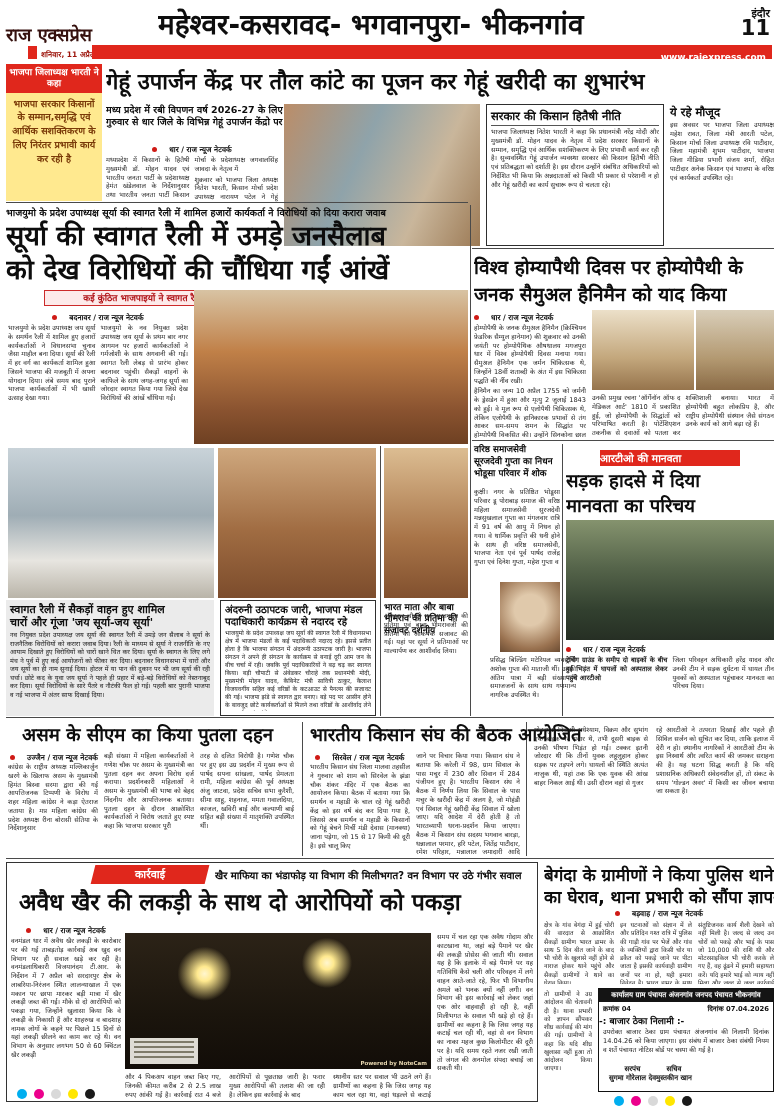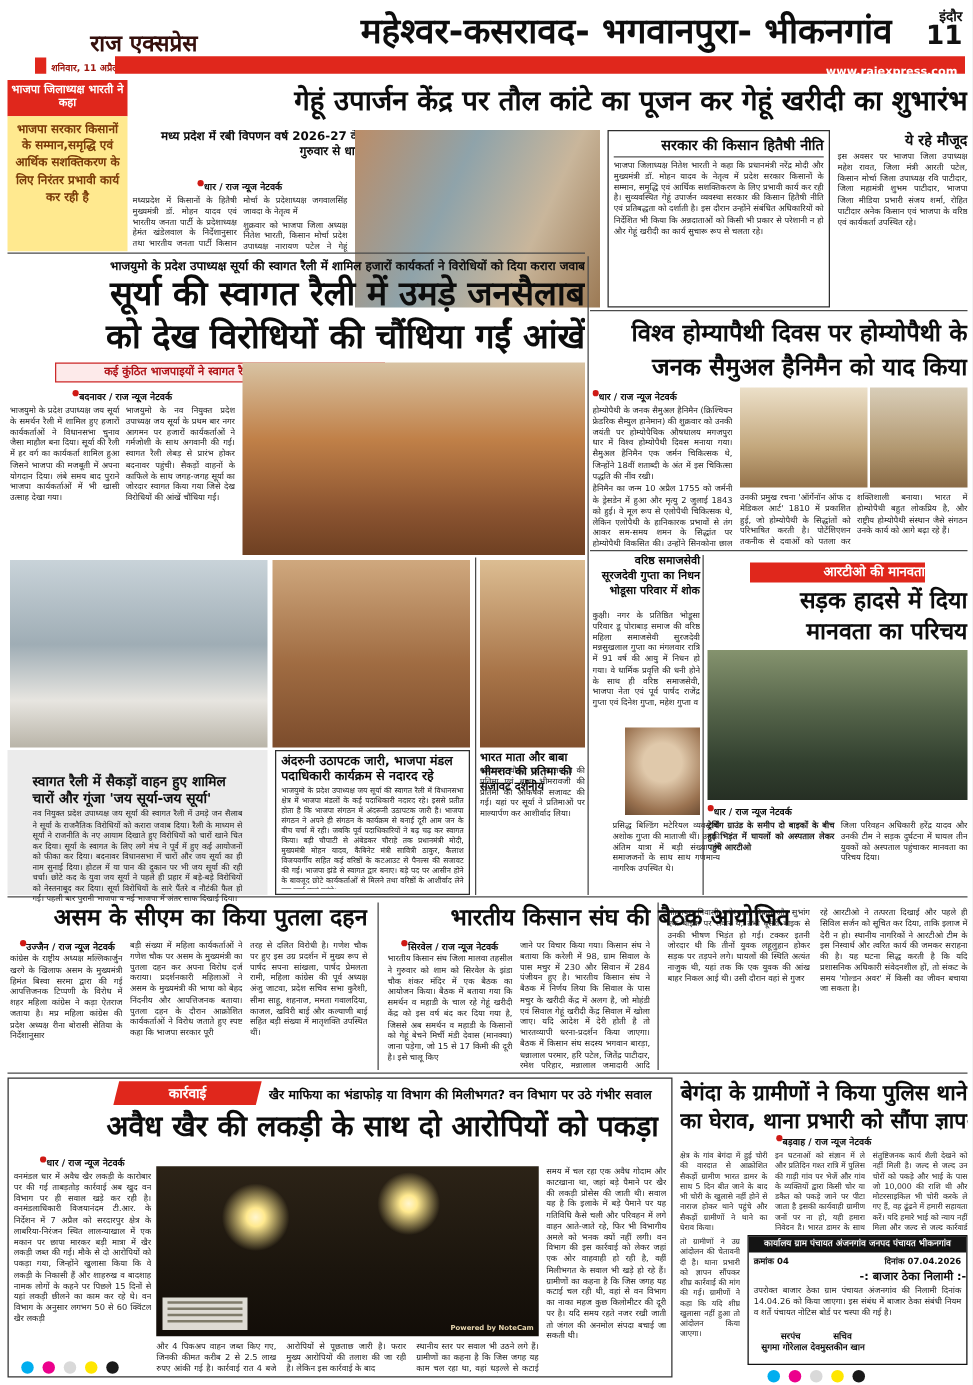--- a/index.html
+++ b/index.html
@@ -1,24 +1,24 @@
 <!DOCTYPE html>
 <html><head>
 <meta charset="utf-8">
 <style>
   html,body{margin:0;padding:0;background:#e9e9e9;}
   .page{position:relative;width:778px;height:1108px;background:#ffffff;
         font-family:"DejaVu Sans",sans-serif;overflow:hidden;margin:0 auto;}
   .abs{position:absolute;box-sizing:border-box;}
-  .hl{font-weight:bold;color:#0d0d0d;text-align:right;}
+  .hl{font-weight:bold;color:#0d0d0d;text-align:left;}
   .nowrap{white-space:nowrap;overflow:hidden;}
   .jt{font-size:6.6px;line-height:1.33;text-align:justify;color:#1d1d1d;overflow:hidden;}
   .jt p{margin:0 0 2px 0;}
   .c2{column-count:2;column-gap:5px;}
-  .byline{font-size:7.4px;font-weight:bold;color:#101010;display:flex;justify-content:center;gap:0;overflow:hidden;white-space:nowrap;}
+  .byline{font-size:7.4px;font-weight:bold;color:#101010;display:flex;align-items:center;justify-content:center;gap:12px;overflow:hidden;white-space:nowrap;}
   .byline .dot{width:5px;height:5px;border-radius:50%;background:#cf1a15;flex:0 0 auto;}
   .rule{background:#4a4a4a;}
   .photo{overflow:hidden;position:absolute;box-sizing:border-box;}
   .boxed{border:1px solid #2e2e2e;padding:3px 4px;}
   .redbar{background:#e0271c;color:#ffffff;}
   .cdots{display:flex;gap:7px;align-items:center;}
   .cdots span{width:10px;height:10px;border-radius:50%;display:inline-block;}
   
   .ph-wheat{background:linear-gradient(115deg,#bb8d68 0%,#8fa3aa 38%,#c9b69b 70%,#9c7a55 100%);}
   .ph-crowd-a{background:linear-gradient(180deg,#d8c3a3 0%,#c08048 40%,#8a5330 78%,#6e4022 100%);}
@@ -92,21 +92,21 @@
     <span>बदनावर / राज न्यूज नेटवर्क</span>
   </div>
   <div class="abs jt c2" style="left:8px;top:324px;width:180px;height:120px;">
     <p>भाजयुमो के प्रदेश उपाध्यक्ष जय सूर्या के समर्थन रैली में शामिल हुए हजारों कार्यकर्ताओं ने विधानसभा चुनाव जैसा माहौल बना दिया। सूर्या की रैली में हर वर्ग का कार्यकर्ता शामिल हुआ जिसने भाजपा की मजबूती में अपना योगदान दिया। लंबे समय बाद पुराने भाजपा कार्यकर्ताओं में भी खासी उत्साह देखा गया।</p>
     <p>भाजयुमो के नव नियुक्त प्रदेश उपाध्यक्ष जय सूर्या के प्रथम बार नगर आगमन पर हजारों कार्यकर्ताओं ने गर्मजोशी के साथ अगवानी की गई। स्वागत रैली लेबड़ से प्रारंभ होकर बदनावर पहुंची। सैकड़ों वाहनों के काफिले के साथ जगह-जगह सूर्या का जोरदार स्वागत किया गया जिसे देख विरोधियों की आंखें चौंधिया गईं।</p>
   </div>
   <div class="photo ph-crowd-a" style="left:194px;top:290px;width:274px;height:154px;"></div>
   <div class="photo ph-cars" style="left:8px;top:448px;width:206px;height:150px;"></div>
   <div class="photo ph-crowd-b" style="left:218px;top:448px;width:158px;height:150px;"></div>
 
-  <div class="abs" style="left:6px;top:600px;width:208px;height:116px;background:#ebebeb;padding:20px;box-sizing:border-box;">
+  <div class="abs" style="left:6px;top:600px;width:208px;height:116px;background:#ebebeb;padding:4px;box-sizing:border-box;">
     <div style="font-weight:bold;font-size:11px;line-height:1.15;color:#0d0d0d;">
       <div>स्वागत रैली में सैकड़ों वाहन हुए शामिल</div>
       <div>चारों और गूंजा 'जय सूर्या-जय सूर्या'</div>
     </div>
     <div class="jt" style="margin-top:2px;height:78px;font-size:6.4px;">नव नियुक्त प्रदेश उपाध्यक्ष जय सूर्या की स्वागत रैली में उमड़े जन सैलाब ने सूर्या के राजनैतिक विरोधियों को करारा जवाब दिया। रैली के माध्यम से सूर्या ने राजनीति के नए आयाम दिखाते हुए विरोधियों को चारों खाने चित कर दिया। सूर्या के स्वागत के लिए लगे मंच ने पूर्व में हुए कई आयोजनों को फीका कर दिया। बदनावर विधानसभा में चारों और जय सूर्या का ही नाम सुनाई दिया। होटल में या पान की दुकान पर भी जय सूर्या की रही चर्चा। छोटे कद के युवा जय सूर्या ने पहले ही प्रहार में बड़े-बड़े विरोधियों को नेस्तनाबूद कर दिया। सूर्या विरोधियों के सारे पैंतरे व नौटंकी फैल हो गई। पहली बार पुरानी भाजपा व नई भाजपा में अंतर साफ दिखाई दिया।</div>
   </div>
   <div class="abs boxed" style="left:220px;top:600px;width:156px;height:116px;">
     <div style="font-weight:bold;font-size:10px;line-height:1.15;color:#0d0d0d;">
       <div>अंदरुनी उठापटक जारी, भाजपा मंडल</div>
       <div>पदाधिकारी कार्यक्रम से नदारद रहे</div>

